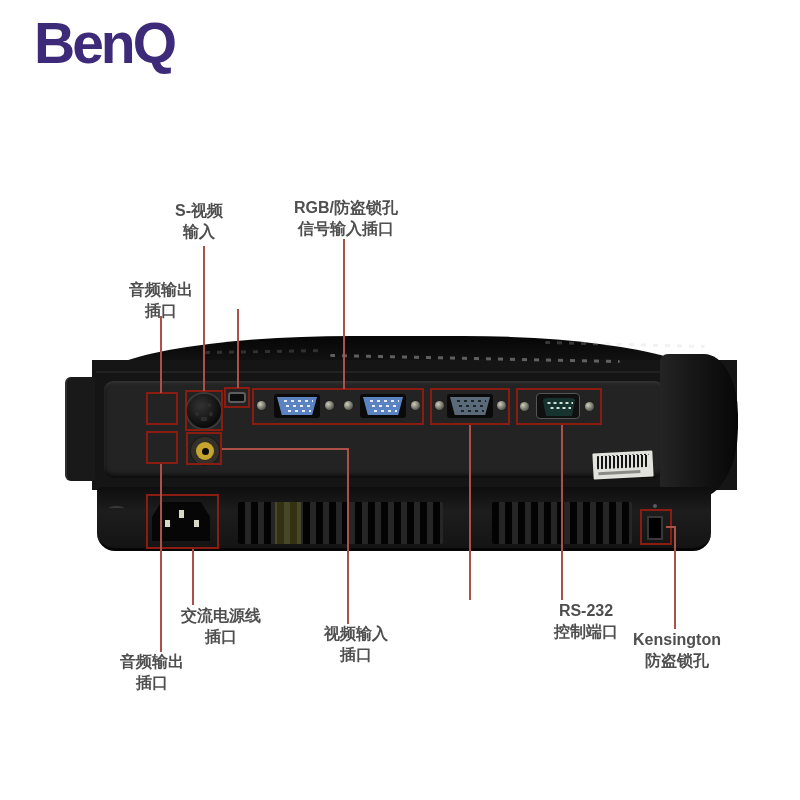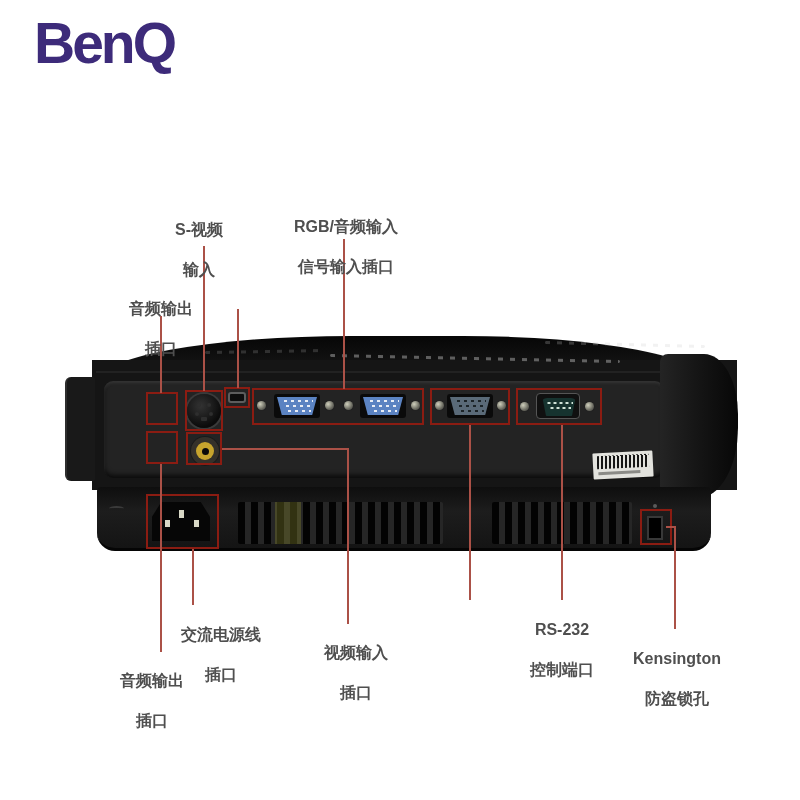--- a/index.html
+++ b/index.html
@@ -8,21 +8,21 @@
   #stage { position:absolute; left:0; top:0; width:800px; height:800px; background:#fff; }
   .abs { position:absolute; }
 
   
   .logo { left:34px; top:10px; font-size:57px; font-weight:bold; color:#3d2b7a;
           letter-spacing:-3px; transform:scaleY(1.02); }
 
   
   .callout { text-align:center; color:#4f4f4f; font-size:16px; font-weight:bold;
              line-height:21px; z-index:6; }
-  .callout span { display:block;margin-top:19px; }
+  .callout span { display:block; }
 
   
   .line { background:#ab5147; z-index:5; }
   .pbox { border:2px solid #8b1c12; z-index:4; background:transparent; }
 
   
   .dome { left:95px; top:336px; width:614px; height:54px; z-index:1;
           background:linear-gradient(180deg,#060606 0%,#141414 55%,#1d1d1d 80%,#101010 100%);
           border-radius:48% 46% 10px 10px / 100% 100% 8px 8px; }
   .dome-hl { height:3px; border-radius:3px; z-index:2;
@@ -221,36 +221,36 @@
 
   <div class="abs callout" style="left:101px;top:279px;width:120px;">
     <span>音频输出</span>
     <span>插口</span>
   </div>
   <div class="abs callout" style="left:139px;top:200px;width:120px;">
     <span>S-视频</span>
     <span>输入</span>
   </div>
   <div class="abs callout" style="left:266px;top:197px;width:160px;">
-    <span>RGB/音频输入</span>
+    <span>RGB/防盗锁孔</span>
     <span>信号输入插口</span>
   </div>
   <div class="abs callout" style="left:151px;top:605px;width:140px;">
     <span>交流电源线</span>
     <span>插口</span>
   </div>
   <div class="abs callout" style="left:82px;top:651px;width:140px;">
     <span>音频输出</span>
     <span>插口</span>
   </div>
   <div class="abs callout" style="left:286px;top:623px;width:140px;">
     <span>视频输入</span>
     <span>插口</span>
   </div>
-  <div class="abs callout" style="left:492px;top:600px;width:140px;">
+  <div class="abs callout" style="left:516px;top:600px;width:140px;">
     <span>RS-232</span>
     <span>控制端口</span>
   </div>
   <div class="abs callout" style="left:597px;top:629px;width:160px;">
     <span>Kensington</span>
     <span>防盗锁孔</span>
   </div>
 
 </div>
 

